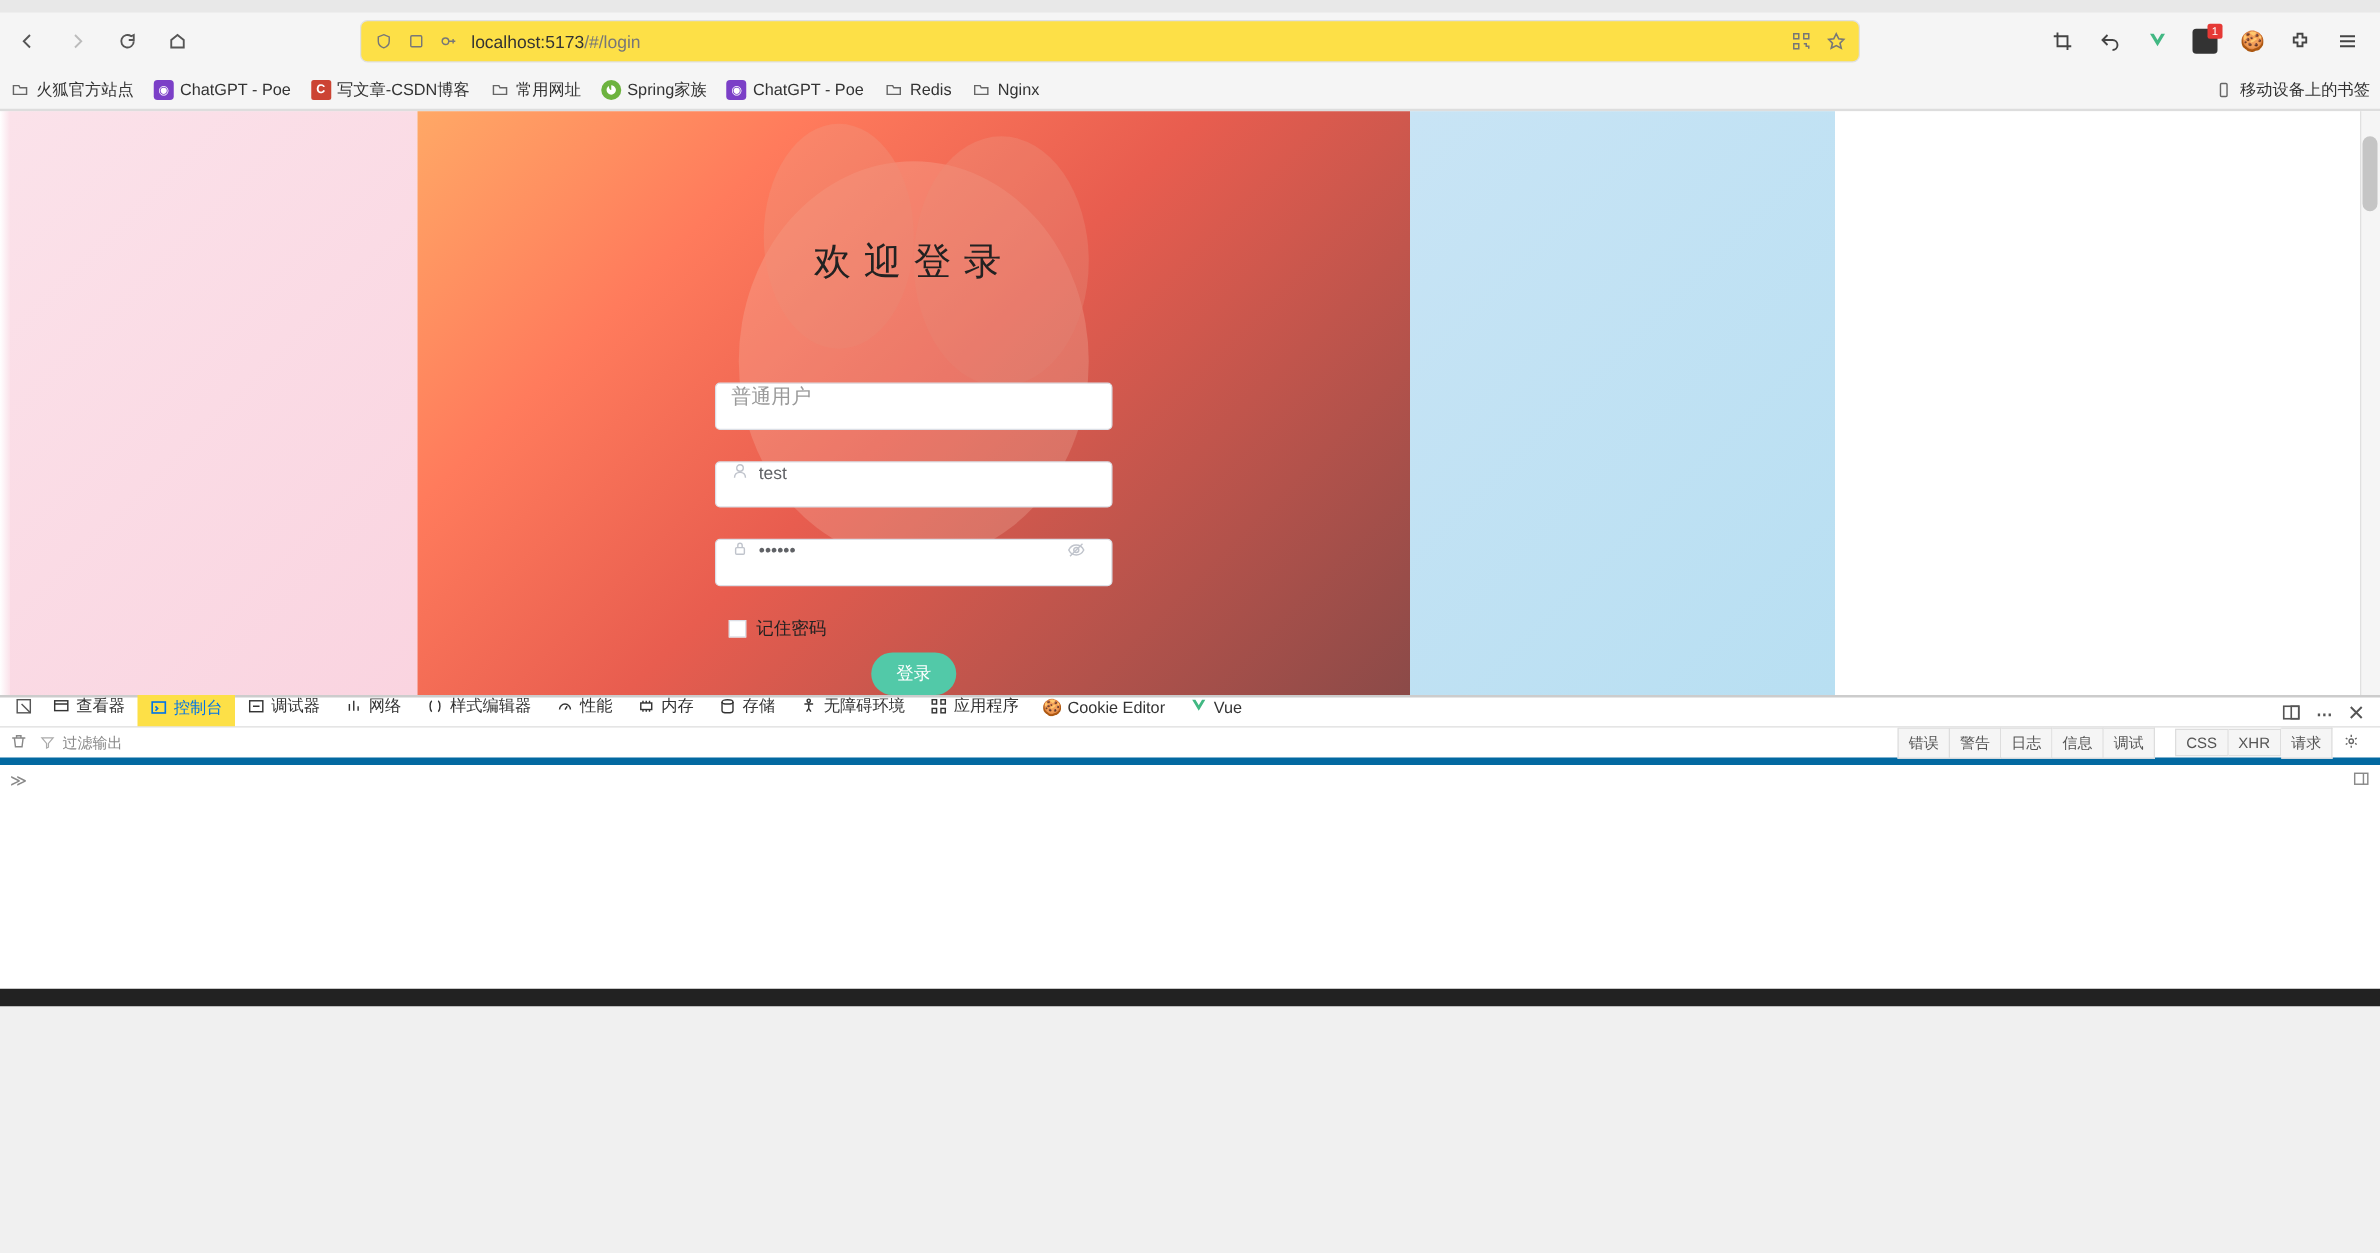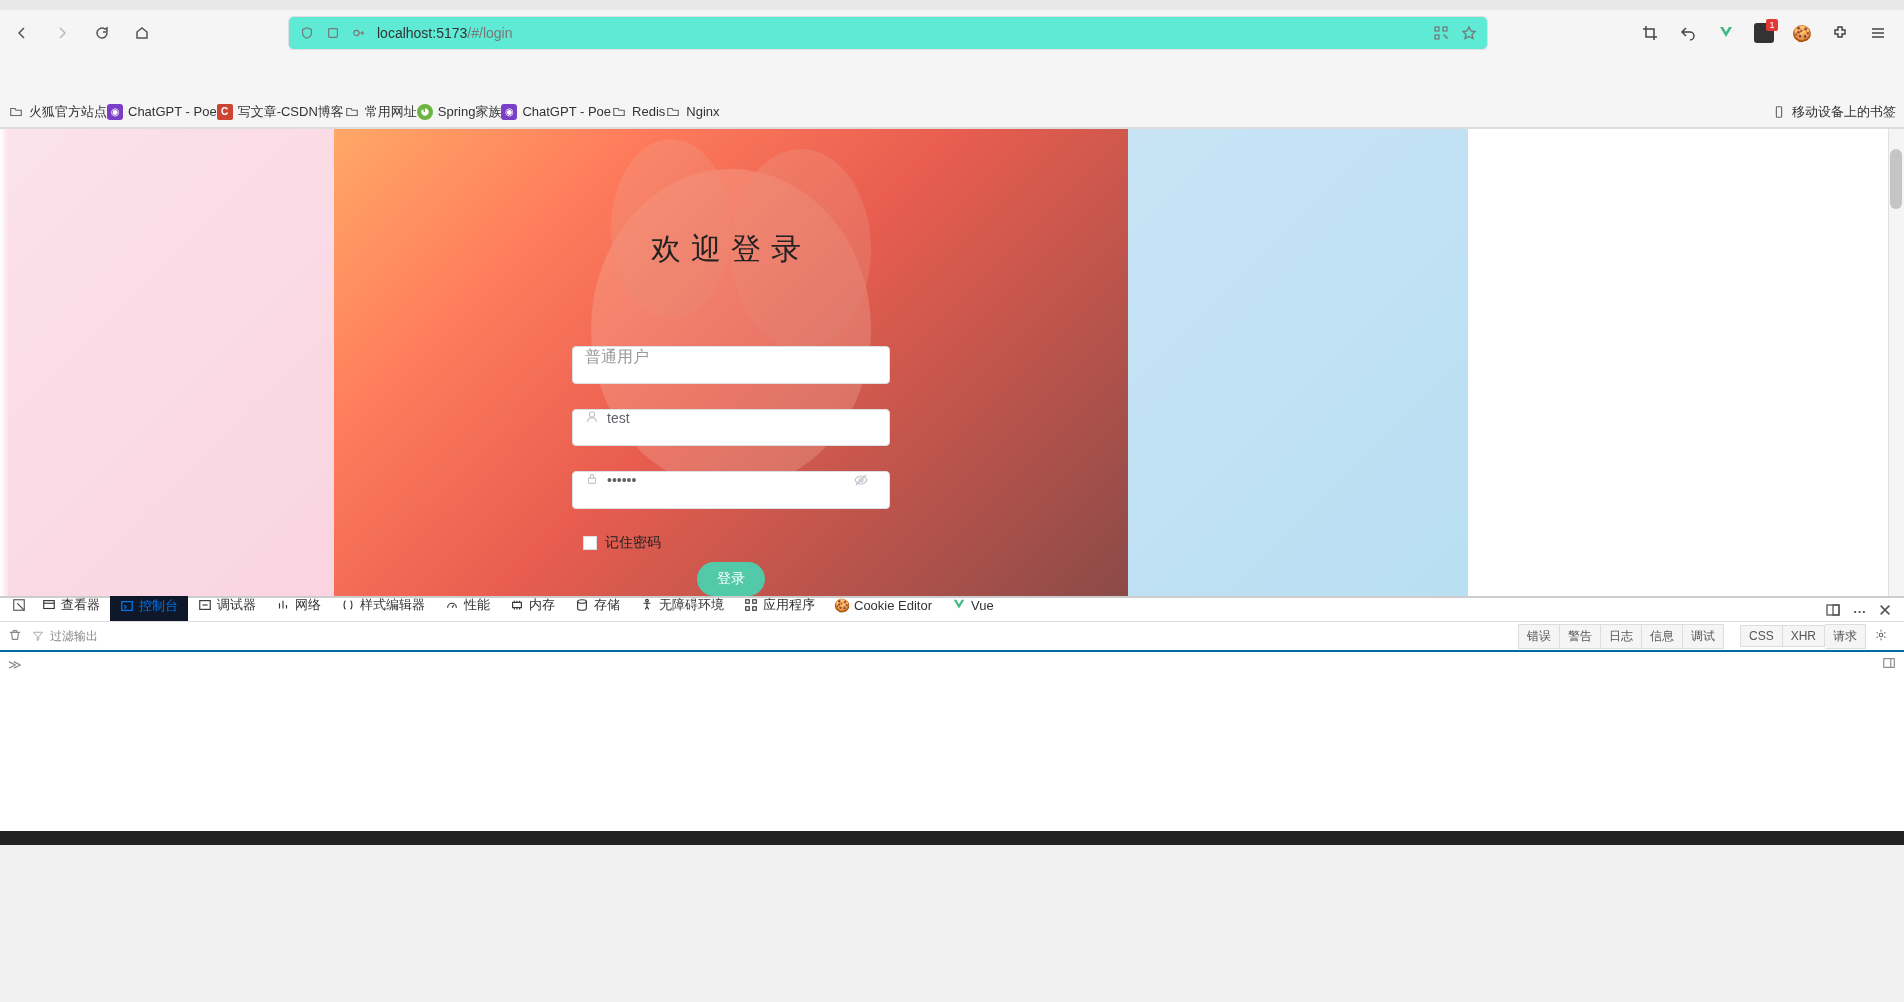--- a/index.html
+++ b/index.html
@@ -4,32 +4,32 @@
   <style>
     * { margin: 0; padding: 0; box-sizing: border-box; font-family: Arial, "Microsoft YaHei", sans-serif; }
     body { width: 1904px; height: 1002px; background: #f0f0f0; overflow: hidden; }
     
     
     .browser-chrome { background: #f5f5f5; border-bottom: 1px solid #ddd; }
     .tab-strip { height: 10px; background: #e8e8e8; }
     .toolbar-row { height: 46px; display: flex; align-items: center; padding: 0 8px; gap: 12px; }
     .nav-btn { width: 28px; height: 28px; display: flex; align-items: center; justify-content: center; color: #555; cursor: pointer; }
     .nav-btn.disabled { color: #bbb; }
-    .address-bar { flex: 1; height: 34px; background: #5eead4; border: 1px solid #e0e0e0; border-radius: 6px; display: flex; align-items: center; padding: 0 10px; margin: 0 140px 0 120px; gap: 10px; }
+    .address-bar { flex: 1; height: 34px; background: #fde047; border: 1px solid #e0e0e0; border-radius: 6px; display: flex; align-items: center; padding: 0 10px; margin: 0 140px 0 120px; gap: 10px; }
     .addr-icon { width: 16px; height: 16px; color: #777; display: flex; align-items: center; justify-content: center; }
     .addr-text { font-size: 14px; color: #333; flex: 1; }
     .addr-text .host { color: #333; }
     .addr-text .path { color: #777; }
     .addr-right { display: flex; gap: 12px; align-items: center; }
     .toolbar-icons-right { display: flex; gap: 18px; align-items: center; padding-right: 8px; }
     .ext-icon { width: 20px; height: 20px; display: flex; align-items: center; justify-content: center; color: #444; position: relative; }
     .badge { position: absolute; top: -4px; right: -4px; background: #e53935; color: #fff; font-size: 9px; width: 12px; height: 12px; border-radius: 2px; display: flex; align-items: center; justify-content: center; }
     
     
-    .bookmarks-bar { height: 32px; display: flex; align-items: center; padding: 0 8px; font-size: 13px; color: #333; border-bottom: 1px solid #ddd; margin-top: 40px; }
+    .bookmarks-bar { height: 32px; display: flex; align-items: center; padding: 0 8px; gap: 16px; font-size: 13px; color: #333; border-bottom: 1px solid #ddd; }
     .bookmark { display: flex; align-items: center; gap: 5px; cursor: pointer; }
     .bm-icon { width: 16px; height: 16px; display: flex; align-items: center; justify-content: center; }
     .bm-icon.folder svg { stroke: #666; }
     .bm-icon.purple { background: #7b3fc7; border-radius: 3px; color: #fff; font-size: 10px; }
     .bm-icon.red { background: #c43; border-radius: 2px; color: #fff; font-size: 10px; font-weight: bold; }
     .bm-icon.spring { background: #6db33f; border-radius: 50%; color: #fff; }
     .bookmarks-right { margin-left: auto; display: flex; align-items: center; gap: 5px; }
     
     
     .viewport { height: 467px; display: flex; position: relative; }
@@ -52,24 +52,24 @@
     .field-input::placeholder { color: #c0c4cc; }
     .remember-row { width: 318px; display: flex; align-items: center; gap: 8px; margin-bottom: 10px; margin-left: 22px; }
     .remember-check { width: 14px; height: 14px; background: #fff; border: 1px solid #dcdfe6; }
     .remember-label { font-size: 14px; color: #222; }
     .login-btn { background: #52c9a8; color: #fff; border: none; padding: 8px 20px; font-size: 14px; border-radius: 18px; cursor: pointer; }
     
     
     .devtools { border-top: 2px solid #ccc; background: #fff; }
     .dt-tabs { height: 24px; display: flex; align-items: flex-end; padding: 0 6px; gap: 0; border-bottom: 1px solid #ddd; font-size: 13px; }
     .dt-tab { display: flex; align-items: center; gap: 5px; padding: 0 10px; height: 32px; cursor: pointer; color: #333; }
-    .dt-tab.active { color: #0074e8; border-top: 2px solid #4d7c0f; background: #0f172a; }
+    .dt-tab.active { color: #0074e8; border-top: 2px solid #4d7c0f; background: #fde047; }
     .dt-tab-icon { width: 14px; height: 14px; display: flex; align-items: center; justify-content: center; }
     .dt-right-icons { margin-left: auto; display: flex; gap: 12px; align-items: center; padding-right: 6px; }
-    .dt-filter-row { height: 30px; display: flex; align-items: center; padding: 0 8px; gap: 10px; border-bottom: 2px solid #0369a1; font-size: 12px; }
+    .dt-filter-row { height: 30px; display: flex; align-items: center; padding: 0 8px; gap: 10px; border-bottom: 6px solid #0369a1; font-size: 12px; }
     .dt-filter-input { flex: 0 0 auto; display: flex; align-items: center; gap: 6px; color: #888; }
     .dt-chips { margin-left: auto; display: flex; align-items: center; gap: 0; }
     .chip { padding: 3px 8px; font-size: 12px; color: #555; border: 1px solid #ddd; background: #f5f5f5; }
     .chip + .chip { border-left: none; }
     .dt-sub-row { height: 24px; display: flex; align-items: center; padding: 0 8px; color: #888; font-size: 13px; justify-content: space-between; }
     .dt-console-body { height: 155px; background: #fff; }
     .bottom-strip { height: 14px; background: #222; }
   </style>
 </head>
 <body>

